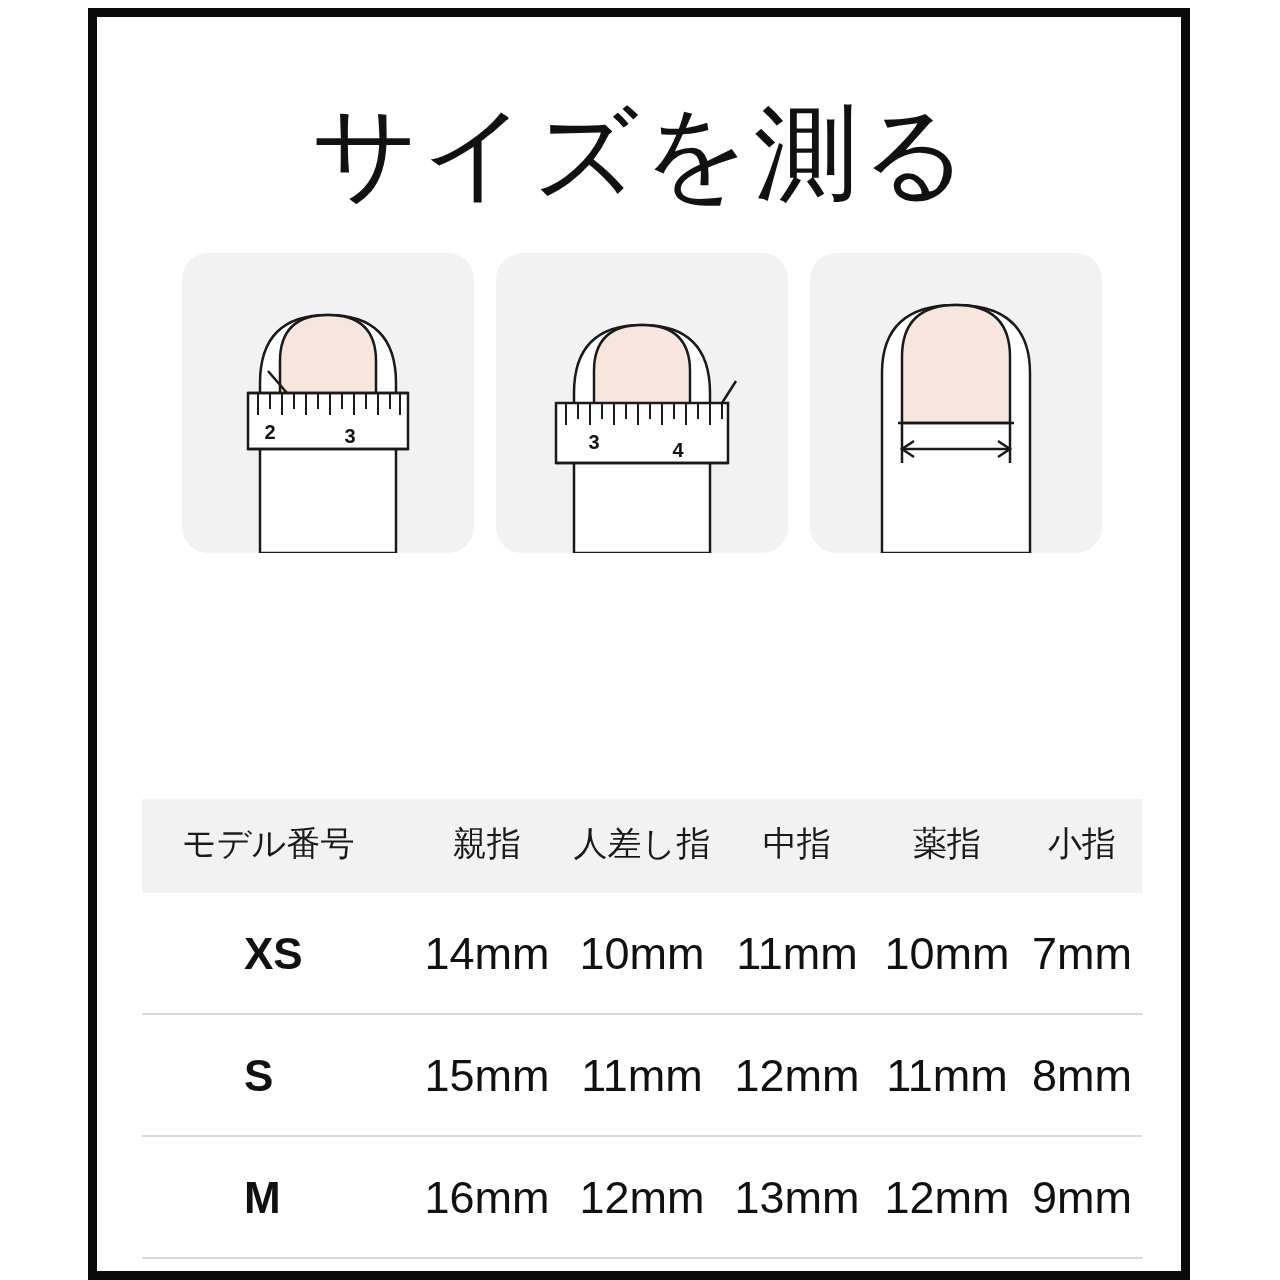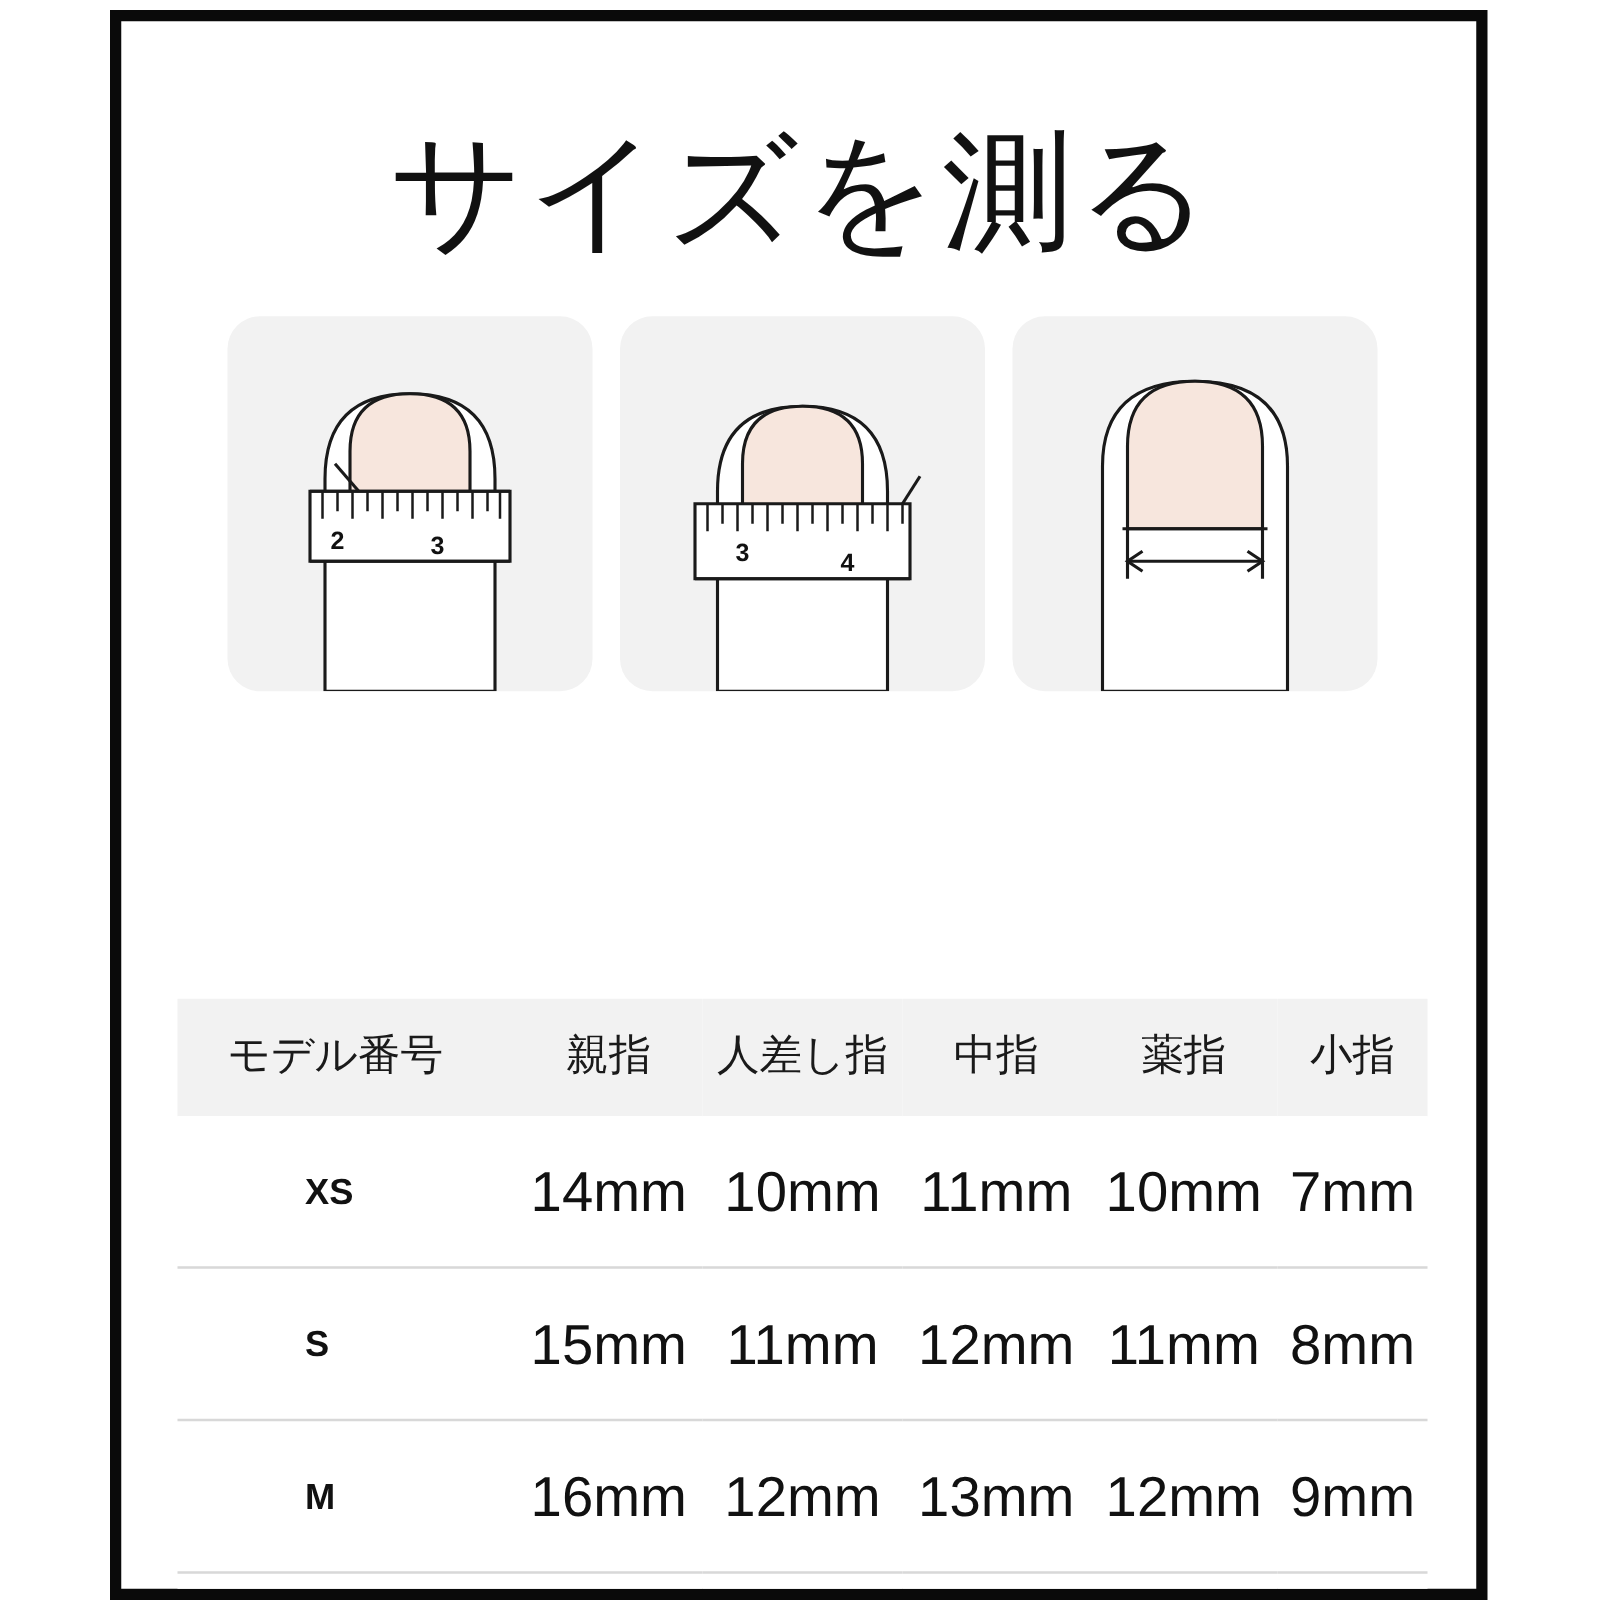--- a/index.html
+++ b/index.html
@@ -113,21 +113,21 @@
     border-bottom: 2px solid #d8d8d8;
     background: #ffffff;
   }
   table.size-table tbody tr:last-child td {
     border-bottom: none;
   }
   table.size-table tbody td.model {
     text-align: left;
     padding-left: 102px;
     font-weight: 700;
-    font-size: 29px;
+    font-size: 44px;
   }
   col.c0 { width: 270px; }
   col.c1 { width: 150px; }
   col.c2 { width: 160px; }
   col.c3 { width: 150px; }
   col.c4 { width: 150px; }
   col.c5 { width: 120px; }
 </style>
 </head>
 <body>

